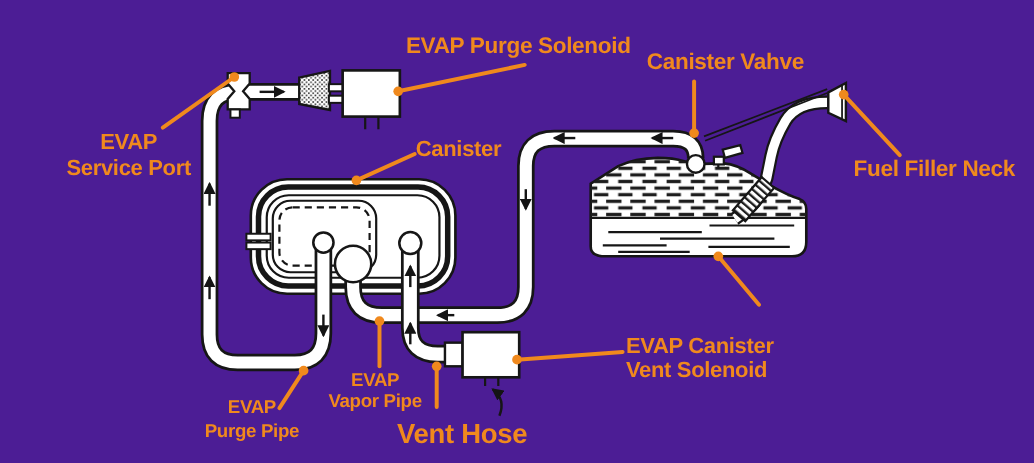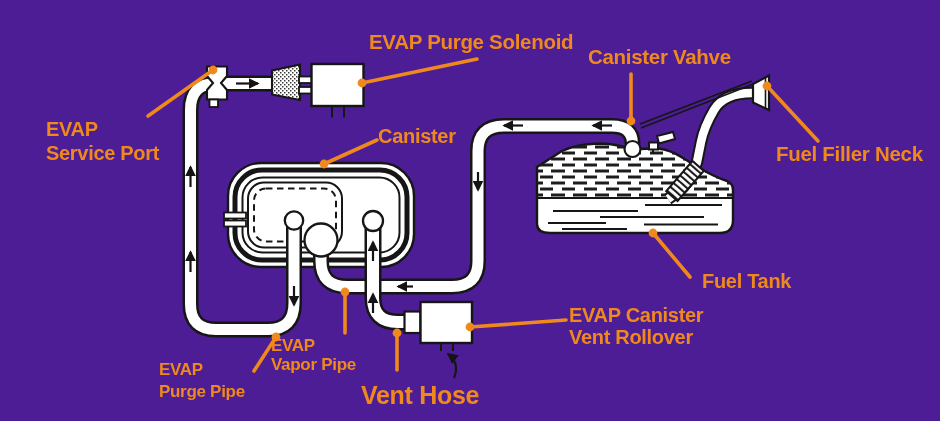--- a/index.html
+++ b/index.html
@@ -8,21 +8,21 @@
     overflow:hidden;font-family:"Liberation Sans",sans-serif;
   }
   .stage svg{position:absolute;left:0;top:0;}
   .lbl{
     position:absolute;font-family:"Liberation Sans",sans-serif;font-weight:700;
     color:#F0891D;white-space:pre-line;letter-spacing:-0.3px;
   }
   .big{font-size:20.5px;line-height:24px;}
   .mid{font-size:20px;line-height:22px;}
   .sm{font-size:17px;line-height:22px;}
-  .ctr{text-align:left;}
+  .ctr{text-align:center;}
 </style>
 </head>
 <body>
 
 <div class="stage">
 
 <svg width="940" height="421" viewBox="0 0 940 421">
   <defs>
     <marker id="ah" viewBox="0 0 10 10" refX="8.5" refY="5" markerWidth="5" markerHeight="5" orient="auto">
       <path d="M0,0 L10,5 L0,10 Z" fill="#141414"></path>
@@ -186,22 +186,21 @@
         </g>
   </g>
 </svg>
 
 <div class="lbl big" style="left:369px;top:30px;">EVAP Purge Solenoid</div>
 <div class="lbl big" style="left:588px;top:45px;">Canister Vahve</div>
 <div class="lbl big" style="left:776px;top:142px;">Fuel Filler Neck</div>
 <div class="lbl mid ctr" style="left:46px;top:117px;width:142px;line-height:24px;">EVAP
 Service Port</div>
 <div class="lbl mid" style="left:378px;top:125px;">Canister</div>
-<div class="lbl mid" style="left:702px;top:270px;">Fuel Tank</div>
 <div class="lbl mid" style="left:569px;top:304px;">EVAP Canister
-Vent Rollover</div>
+Vent Solenoid</div>
 <div class="lbl sm ctr" style="left:159px;top:359px;width:140px;">EVAP
 Purge Pipe</div>
 <div class="lbl sm ctr" style="left:271px;top:336px;width:140px;line-height:19px;">EVAP
 Vapor Pipe</div>
 <div class="lbl" style="left:361px;top:381px;font-size:25px;">Vent Hose</div>
 
 </div>
 
 </body></html>

